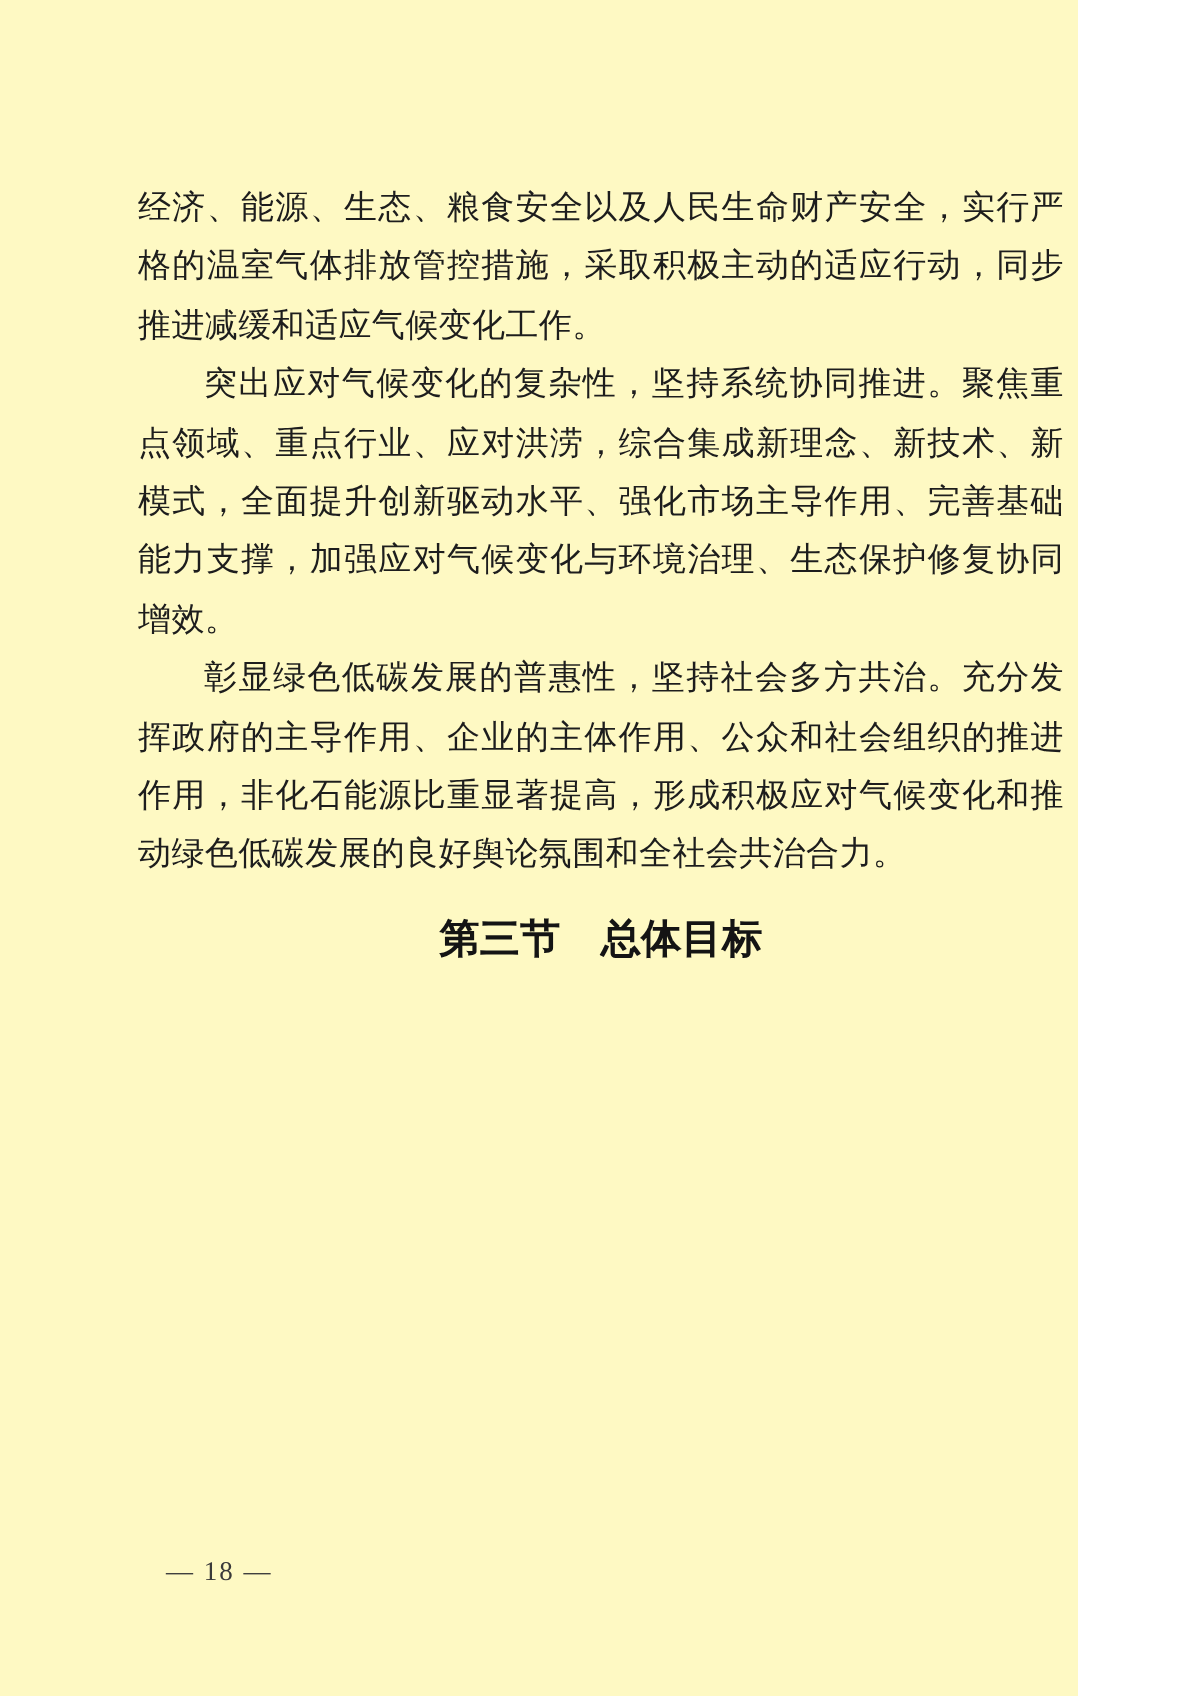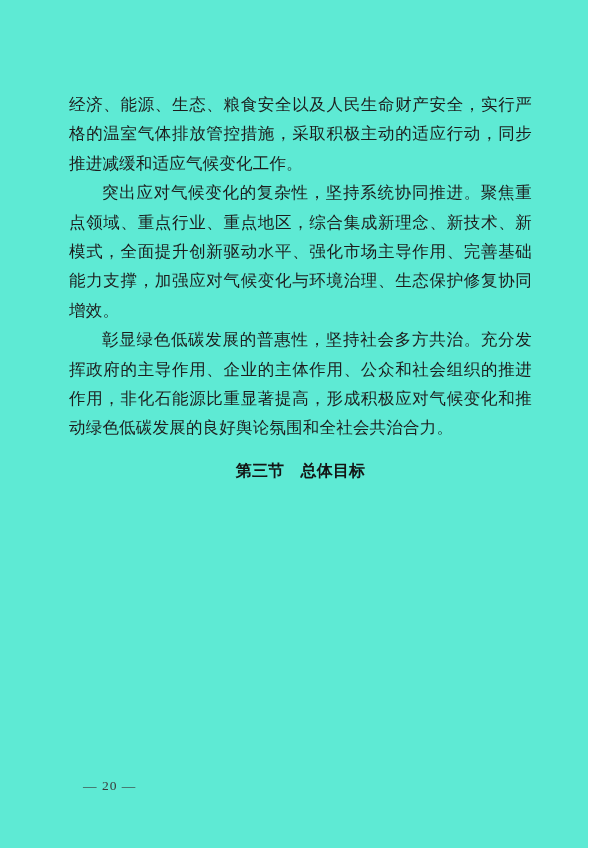--- a/index.html
+++ b/index.html
@@ -6,23 +6,23 @@
   html, body { margin: 0; padding: 0; }
   body {
     width: 600px;
     height: 848px;
     background: #ffffff;
     font-family: "Liberation Sans", sans-serif;
     overflow: hidden;
   }
   .page {
     position: relative;
-    width: 588px;
+    width: 539px;
     height: 848px;
-    background: #5eead4;
+    background: #fef9c3;
     color: #1d1d1d;
   }
   .content {
     position: absolute;
     left: 69px;
     top: 90px;
     width: 463px;
     font-size: 16.5px;
     line-height: 29.4px;
     text-align: justify;
@@ -33,21 +33,21 @@
     margin: 0;
     text-indent: 2em;
   }
   .para.continuation {
     text-indent: 0;
   }
   .section-heading {
     margin: 13px 0 10px 0;
     text-align: center;
     font-weight: bold;
-    font-size: 16px;
+    font-size: 20px;
     line-height: 29.4px;
     text-indent: 0;
     color: #141414;
   }
   .footer {
     position: absolute;
     left: 83px;
     top: 778px;
     font-family: "Liberation Serif", serif;
     font-size: 13.5px;
@@ -57,24 +57,24 @@
 </style>
 </head>
 <body>
 
 <div class="page">
 
   <div class="content">
 
     <p class="para continuation">经济、能源、生态、粮食安全以及人民生命财产安全，实行严格的温室气体排放管控措施，采取积极主动的适应行动，同步推进减缓和适应气候变化工作。</p>
 
-    <p class="para">突出应对气候变化的复杂性，坚持系统协同推进。聚焦重点领域、重点行业、重点地区，综合集成新理念、新技术、新模式，全面提升创新驱动水平、强化市场主导作用、完善基础能力支撑，加强应对气候变化与环境治理、生态保护修复协同增效。</p>
+    <p class="para">突出应对气候变化的复杂性，坚持系统协同推进。聚焦重点领域、重点行业、应对洪涝，综合集成新理念、新技术、新模式，全面提升创新驱动水平、强化市场主导作用、完善基础能力支撑，加强应对气候变化与环境治理、生态保护修复协同增效。</p>
 
     <p class="para">彰显绿色低碳发展的普惠性，坚持社会多方共治。充分发挥政府的主导作用、企业的主体作用、公众和社会组织的推进作用，非化石能源比重显著提高，形成积极应对气候变化和推动绿色低碳发展的良好舆论氛围和全社会共治合力。</p>
 
     <h2 class="section-heading">第三节　总体目标</h2>
 
 
   </div>
 
-  <div class="footer">— 20 —</div>
+  <div class="footer">— 18 —</div>
 
 </div>
 
 </body></html>

